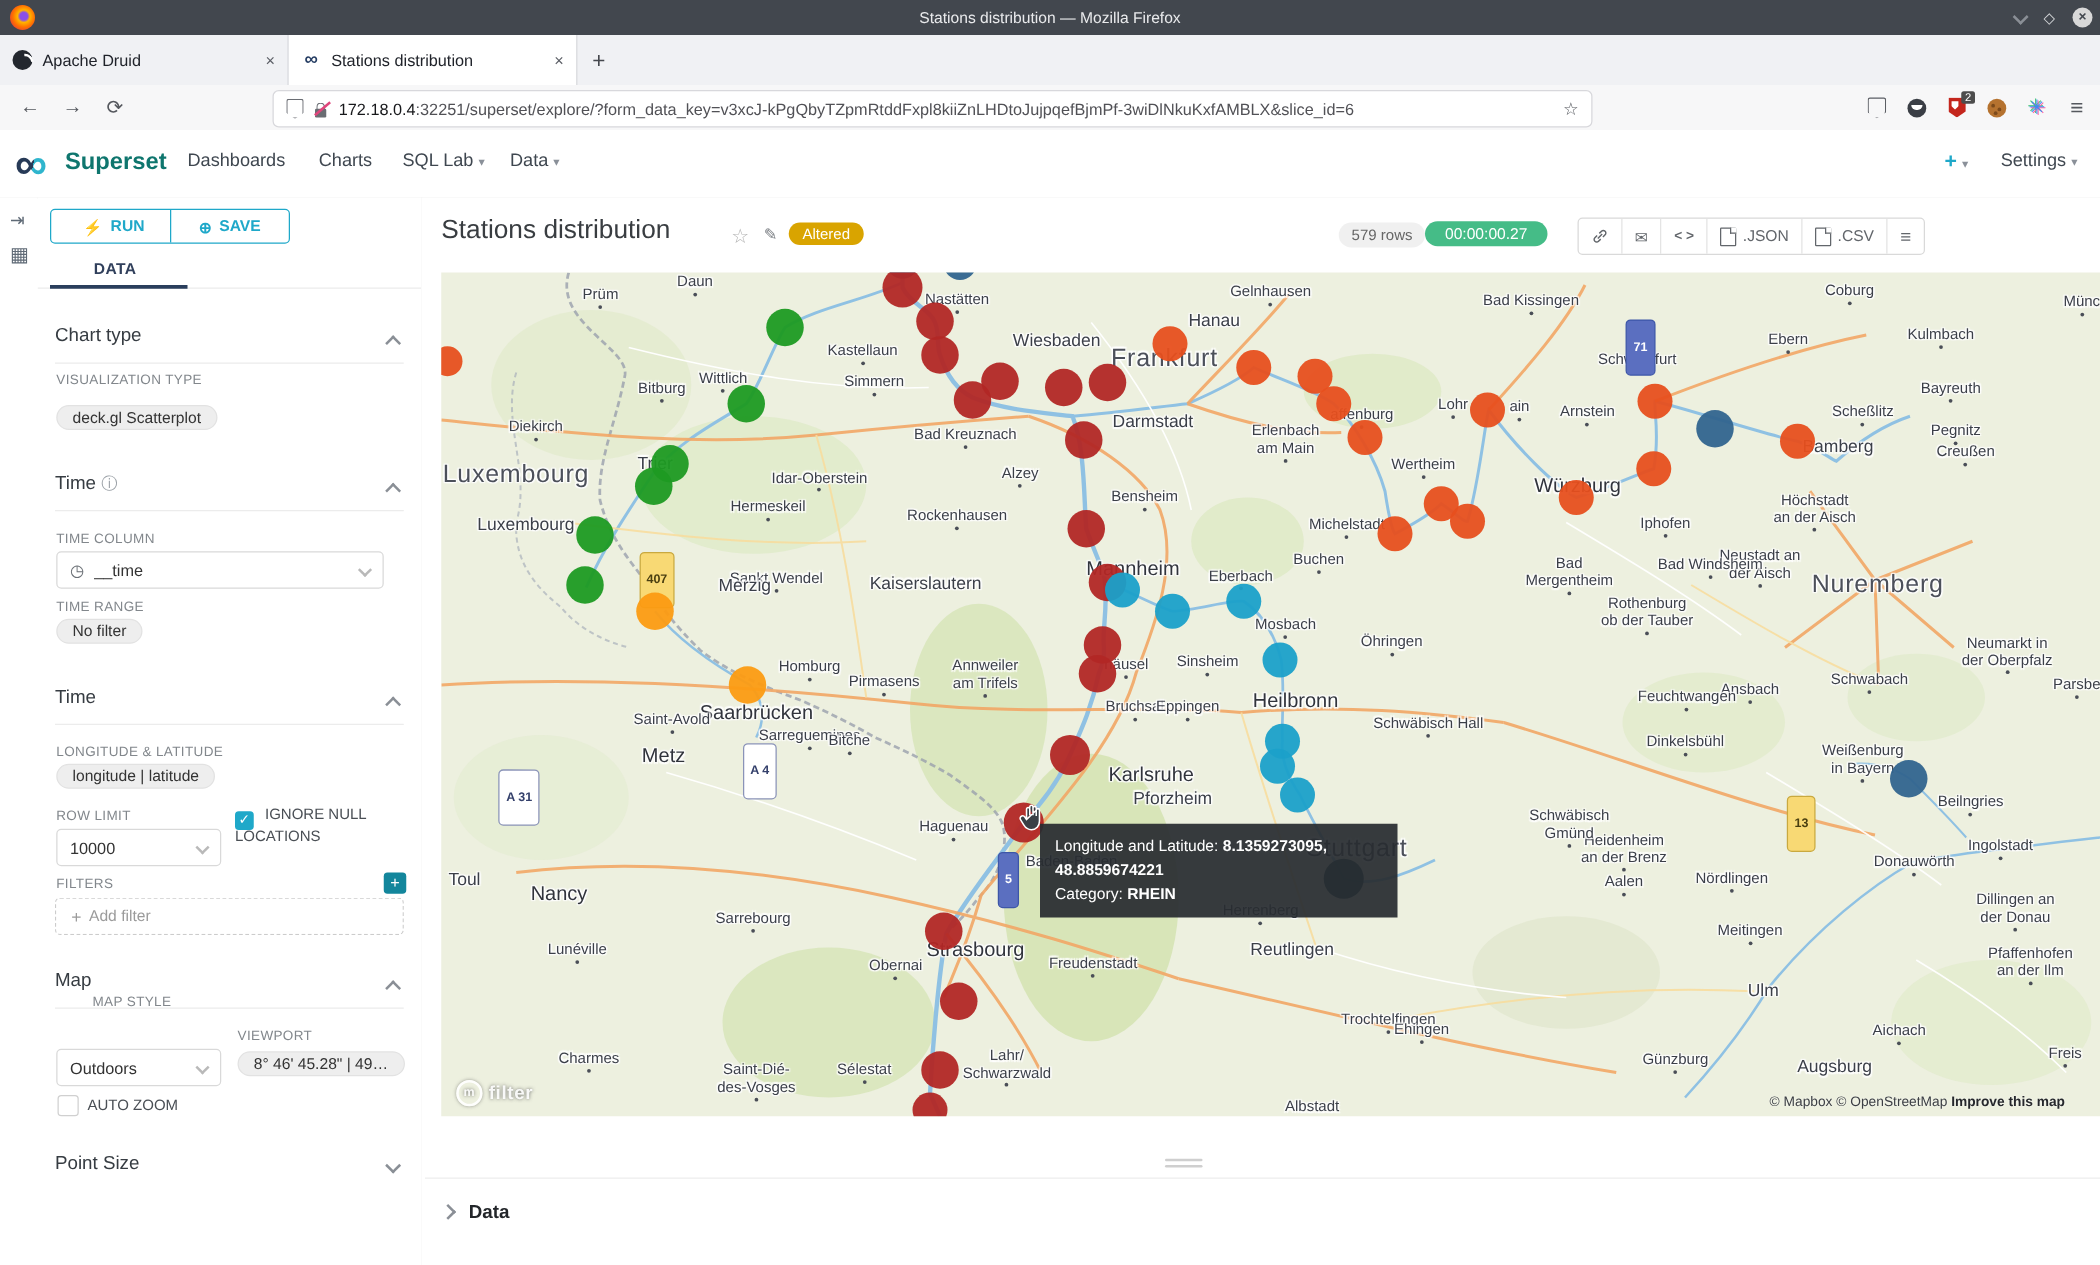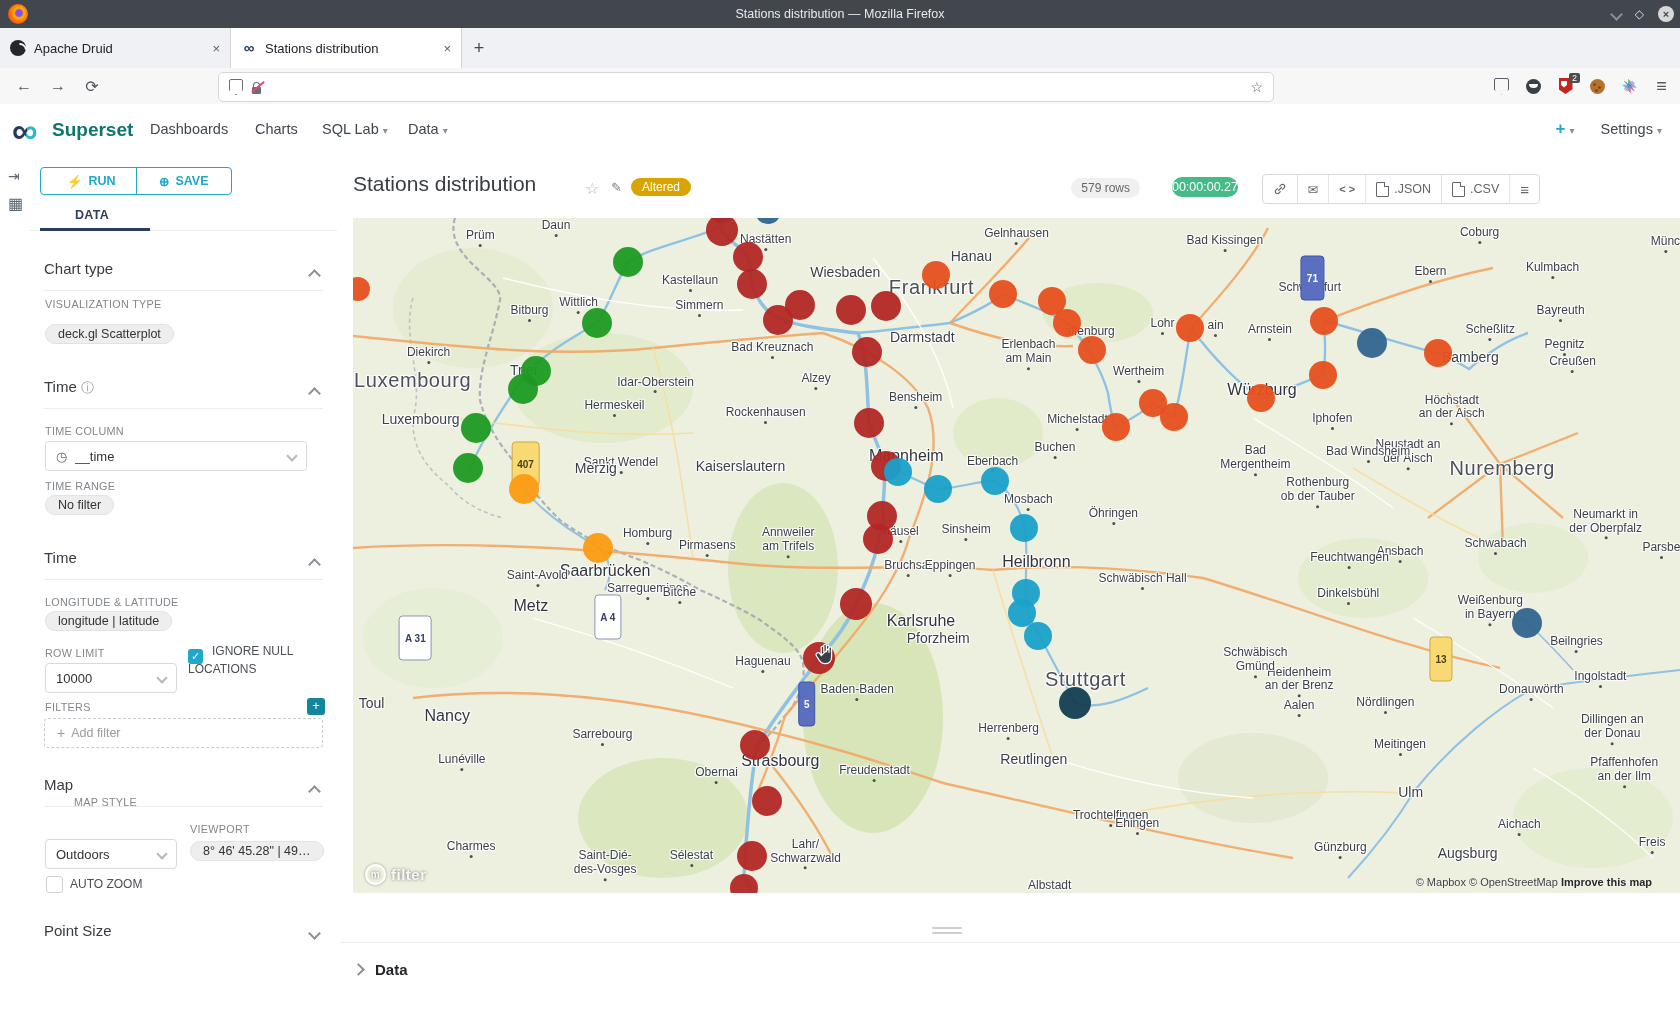--- a/index.html
+++ b/index.html
@@ -81,21 +81,21 @@
   .checkbox.on{background:#1fa8c9;color:#fff;text-align:center;font-size:11px;line-height:15px;}
   .checkbox.off{background:#fff;border:1.5px solid #d0d0d0;}
   .addfilter{position:absolute;left:14px;width:265px;height:28px;border:1px dashed #cccccc;border-radius:4px;color:#9b9b9b;font-size:12.5px;display:flex;align-items:center;padding-left:12px;gap:6px;}
   .plusbtn{position:absolute;width:18px;height:17px;background:#13869c;border-radius:3px;color:#fff;font-size:13px;text-align:center;line-height:16px;}
   
   .chart-title{position:absolute;left:16px;top:14px;font-size:21px;color:#393d41;}
   .hd-star{position:absolute;left:248px;top:21px;color:#b5b5b5;font-size:16px;}
   .hd-edit{position:absolute;left:274px;top:22px;color:#7b7f84;font-size:13px;}
   .altered{position:absolute;left:294px;top:20px;background:#d9a400;color:#fff;font-size:12px;border-radius:11px;padding:2px 11px;}
   .rows-pill{position:absolute;right:540px;top:20px;background:#f0f0f0;color:#666;font-size:12px;border-radius:11px;padding:3px 10px;}
-  .timer-pill{position:absolute;right:442px;top:19px;background:#45bc87;color:#fff;font-size:12.5px;border-radius:12px;padding:3px 0;text-align:center;}
+  .timer-pill{position:absolute;right:442px;top:19px;background:#45bc87;color:#fff;font-size:12.5px;border-radius:12px;padding:3px 16px;text-align:center;}
   .btngroup{position:absolute;right:140px;top:16px;height:28px;border:1px solid #d9d9d9;border-radius:4px;display:flex;align-items:stretch;background:#fff;}
   .btngroup .gbtn{display:flex;align-items:center;justify-content:center;padding:0 10px;color:#62666b;font-size:12.5px;gap:5px;border-right:1px solid #e4e4e4;}
   .btngroup .gbtn:last-child{border-right:none;}
   .doc-ic{width:11px;height:13px;border:1.4px solid #62666b;border-radius:1px;position:relative;}
   .doc-ic::after{content:"";position:absolute;right:-1px;top:-1px;width:4px;height:4px;background:#fff;border-left:1.4px solid #62666b;border-bottom:1.4px solid #62666b;}
   
   .map{position:absolute;left:16px;top:60px;width:1327px;height:675px;background:#edf0df;overflow:hidden;}
   .map svg.deco{position:absolute;left:0;top:0;width:100%;height:100%;}
   .mlabel{position:absolute;transform:translate(-50%,-50%);white-space:pre-line;text-align:center;color:#3b3f48;font-size:12px;line-height:1.15;z-index:5;
     text-shadow:0 0 2px #fff,0 0 2px #fff,1px 1px 1px #fff,-1px -1px 1px #fff,1px -1px 1px #fff,-1px 1px 1px #fff;}
@@ -153,20 +153,21 @@
   <div class="urlbar">
     <span class="nav-ic" style="left:12px;width:24px;">←</span>
     <span class="nav-ic" style="left:46px;width:24px;">→</span>
     <span class="nav-ic" style="left:80px;width:24px;">⟳</span>
     <div class="url-field">
       <span class="shield-ic"></span>
       <span class="lockwrap">
           <span class="lock"></span>
           <span class="lockslash"></span>
         </span>
+      <span><span class="url-host">172.18.0.4</span><span>:32251/superset/explore/?form_data_key=v3xcJ-kPgQbyTZpmRtddFxpl8kiiZnLHDtoJujpqefBjmPf-3wiDlNkuKxfAMBLX&amp;slice_id=6</span></span>
       <span class="url-star">☆</span>
     </div>
     <div class="ext-icons">
       <span class="ext">
           <span class="ext-shield"></span>
         </span>
       <span class="ext">
           <span class="ext-mask"></span>
         </span>
       <span class="ext">
@@ -395,21 +396,21 @@
           <div class="mlabel s" style="left: 34.9%; top: 23.9%;">Alzey<i class="towndot"></i></div>
           <div class="mlabel s" style="left: 42.4%; top: 26.7%;">Bensheim<i class="towndot"></i></div>
           <div class="mlabel s" style="left: 54.6%; top: 29.9%;">Michelstadt<i class="towndot"></i></div>
           <div class="mlabel s" style="left: 22.8%; top: 24.4%;">Idar-Oberstein<i class="towndot"></i></div>
           <div class="mlabel s" style="left: 19.7%; top: 27.9%;">Hermeskeil<i class="towndot"></i></div>
           <div class="mlabel s" style="left: 31.1%; top: 28.9%;">Rockenhausen<i class="towndot"></i></div>
           <div class="mlabel s" style="left: 79.5%; top: 34.7%;">Neustadt an
 der Aisch<i class="towndot"></i></div>
           <div class="mlabel xl" style="left: 4.5%; top: 24%;">Luxembourg</div>
           <div class="mlabel m" style="left: 5.1%; top: 29.8%;">Luxembourg</div>
-          <div class="mlabel s" style="left: 5.7%; top: 18.4%; margin-top: 11px;">Diekirch<i class="towndot"></i></div>
+          <div class="mlabel s" style="left: 5.7%; top: 18.4%;">Diekirch<i class="towndot"></i></div>
           <div class="mlabel m" style="left: 12.9%; top: 22.5%;">Trier</div>
           <div class="mlabel l" style="left: 41.7%; top: 35.3%;">Mannheim</div>
           <div class="mlabel s" style="left: 52.9%; top: 34.1%;">Buchen<i class="towndot"></i></div>
           <div class="mlabel s" style="left: 68%; top: 35.6%;">Bad
 Mergentheim<i class="towndot"></i></div>
           <div class="mlabel s" style="left: 76.5%; top: 34.7%;">Bad Windsheim<i class="towndot"></i></div>
           <div class="mlabel m" style="left: 29.2%; top: 36.7%;">Kaiserslautern</div>
           <div class="mlabel s" style="left: 20.2%; top: 36.3%;">Sankt Wendel<i class="towndot"></i></div>
           <div class="mlabel m" style="left: 18.3%; top: 37%;">Merzig</div>
           <div class="mlabel s" style="left: 48.2%; top: 36.1%;">Eberbach<i class="towndot"></i></div>
@@ -543,20 +544,25 @@
           <div class="sdot" style="left: 41.1%; top: 37.6%; width: 28px; height: 28px; background: rgb(27, 160, 201);"></div>
           <div class="sdot" style="left: 44.1%; top: 40.1%; width: 28px; height: 28px; background: rgb(27, 160, 201);"></div>
           <div class="sdot" style="left: 48.4%; top: 39%; width: 28px; height: 28px; background: rgb(27, 160, 201);"></div>
           <div class="sdot" style="left: 50.6%; top: 45.9%; width: 28px; height: 28px; background: rgb(27, 160, 201);"></div>
           <div class="sdot" style="left: 50.7%; top: 55.6%; width: 28px; height: 28px; background: rgb(27, 160, 201);"></div>
           <div class="sdot" style="left: 50.4%; top: 58.5%; width: 28px; height: 28px; background: rgb(27, 160, 201);"></div>
           <div class="sdot" style="left: 51.6%; top: 61.9%; width: 28px; height: 28px; background: rgb(27, 160, 201);"></div>
           <div class="sdot" style="left: 54.4%; top: 71.9%; width: 32px; height: 32px; background: rgb(20, 61, 82);"></div>
         </div>
 
+      <div class="tooltip">
+        <span>Longitude and Latitude: </span><b>8.1359273095,</b><br>
+        <b>48.8859674221</b><br>
+        <span>Category: </span><b>RHEIN</b>
+      </div>
 
       <svg class="handcur" viewBox="0 0 24 24">
         <path d="M8.2 12V5.6a1.15 1.15 0 012.3 0V10m0-4.9V4a1.15 1.15 0 012.3 0v6m0-5.2a1.15 1.15 0 012.3 0v5.6m0-4a1.15 1.15 0 012.3 0V14c0 3.6-2.3 6.2-5.8 6.2-2.9 0-4.1-1.3-5.4-3.4l-2.3-3.7c-.6-1-.2-2.2.9-2.6.8-.3 1.7 0 2.2.7l1.2 1.8z" fill="#3a3f45" stroke="#ffffff" stroke-width="1.1"></path>
       </svg>
 
       <div class="mblogo">
         <span class="mbcirc">m</span>
           <span>filter</span>
       </div>
       <div class="attrib">

